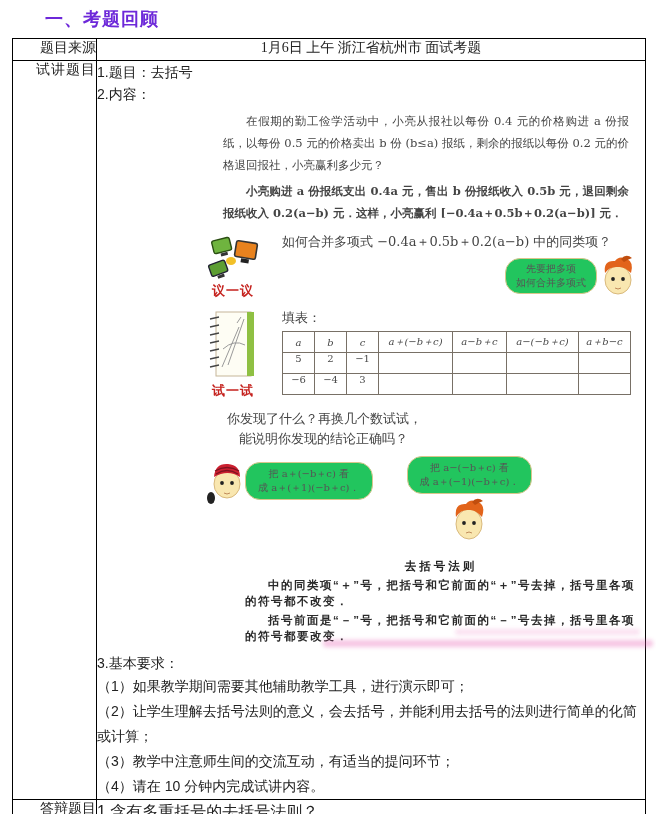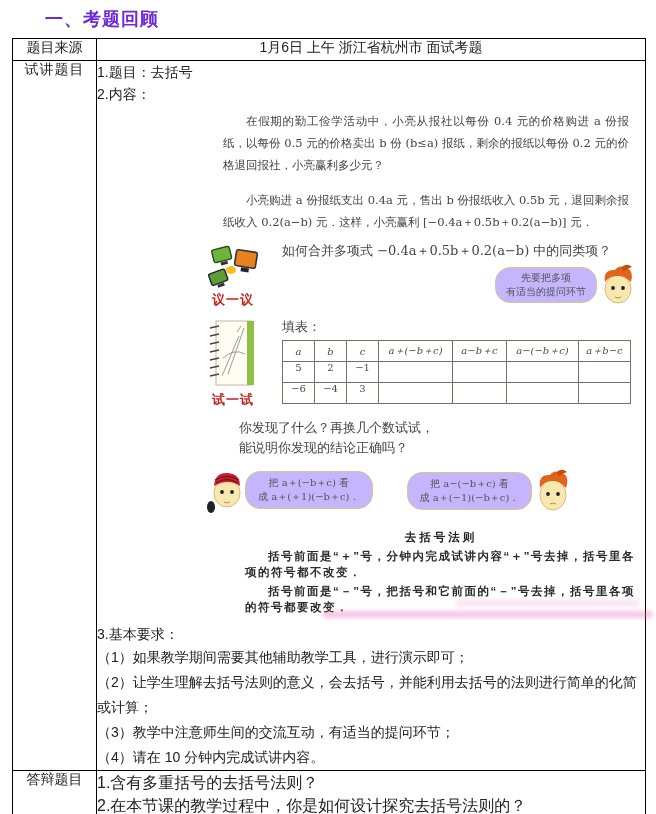--- a/index.html
+++ b/index.html
@@ -11,64 +11,64 @@
   }
   .page-title {
     margin:7px 0 7px 45px; font-size:18px; font-weight:bold; color:#6d28d9;
     letter-spacing:1px;
   }
   table.outer {
     border-collapse:collapse; margin-left:12px; width:634px; table-layout:fixed;
   }
   table.outer td { border:1.6px solid #000; vertical-align:top; padding:0; }
   td.lbl {
-    width:84px; text-align:center; vertical-align:middle;
+    width:84px; text-align:right; vertical-align:middle;
     font-size:14px; color:#222; padding:2px 1px;
   }
-  td.src-cell { text-align:center; font-size:14px; padding:2px 0; height:22px; color:#222; }
+  td.src-cell { text-align:center; font-size:14px; padding:2px 0; height:22px; color:#222;font-family:Liberation Serif, serif; }
   td.content-cell { padding:2px 4px 2px 5px; font-size:14px; }
   .line { line-height:22px; color:#222; }
   .req { font-size:14px; line-height:25px; color:#222; }
   .label3 { margin-top:8px; }
 
   
   .scan {
     margin-left:84px; width:462px; font-family:"DejaVu Serif", serif; color:#3c3c3c;
   }
   .tb-para {
     margin:5px 0 0 42px; width:406px; font-size:11.5px; line-height:22px;
     text-align:justify; text-indent:2em; color:#444;
   }
-  .tb-para.second { margin-top:13px; }
+  .tb-para.second { margin-top:4px;font-weight:bold; }
   .sect { display:flex; margin-top:9px; }
   .icon-block { width:58px; flex:none; text-align:center;margin-left:23px; }
   .red-lbl {
     color:#c5231f; font-weight:bold; font-size:13px;
     font-family:"Liberation Sans", sans-serif; letter-spacing:1px; margin-top:-2px;
   }
   .sect-content { flex:1; margin-left:20px; }
   .tb-q { font-size:13px; line-height:18px; color:#444; }
   .bubble-row { display:flex; justify-content:flex-end; align-items:center; margin:2px 4px 0 0; }
   .bubble {
-    background:#c4b5fd; border:1px solid #d8c68b; border-radius:15px;
+    background:#22c55e; border:1px solid #d8c68b; border-radius:15px;
     padding:3px 10px; font-size:10px; line-height:14px; text-align:center; color:#555;
   }
   table.fill { border-collapse:collapse; margin-top:4px; }
   table.fill th, table.fill td {
     border:1px solid #787066; height:21px; text-align:center;
     font-size:10px; font-weight:normal; color:#4a4a4a; padding:0 2px;
     font-family:"DejaVu Serif", serif;
   }
   table.fill th { font-style:italic; }
-  .disc-line1 { margin:10px 0 0 58px; }
+  .disc-line1 { margin:10px 0 0 46px; }
   .disc-line2 { margin:2px 0 0 58px; }
   .bubble-duo { display:flex; margin:8px 0 0 24px; align-items:flex-start; }
   .duo { display:flex; align-items:center; }
   .duo .bubble { padding:4px 12px; }
-  .duo.right-duo { margin-left:34px; }
+  .duo.right-duo { margin-left:34px;flex-direction:column; }
   .rule { position:relative; margin:13px 0 0 64px; width:392px; font-family:"Liberation Sans", sans-serif; }
   .rule-title { text-align:center; font-weight:bold; font-size:11.5px; color:#222; letter-spacing:3px; }
   .rule-p {
     margin:3px 0 0 0; font-size:11.5px; font-weight:bold; color:#2a2a2a;
     line-height:16px; text-indent:2em; letter-spacing:1.5px;
   }
   .pink-mark { position:absolute; background:#e658b0; border-radius:3px; }
   .pink-mark.p1 { left:78px; bottom:-3px; width:330px; height:7px; opacity:.35; filter:blur(2px); }
   .pink-mark.p2 { left:210px; bottom:9px; width:185px; height:6px; opacity:.18; filter:blur(2px); }
   td.def-cell { padding:2px 4px 3px 5px; }
@@ -114,21 +114,21 @@
               </g>
               <ellipse cx="25" cy="28" rx="5" ry="4" fill="#f2c028"></ellipse>
             </svg>
             <div class="red-lbl">议一议</div>
           </div>
           <div class="sect-content">
             <div class="tb-q">如何合并多项式 −0.4a＋0.5b＋0.2(a−b) 中的同类项？</div>
             <div class="bubble-row">
               <div class="bubble">
                 <div>先要把多项</div>
-                <div>有适当的提问环节</div>
+                <div>如何合并多项式</div>
               </div>
               <svg width="42" height="46" viewBox="0 0 42 46">
                 <ellipse cx="21" cy="27" rx="13" ry="14" fill="#f9e7b0" stroke="#d9b97c" stroke-width="1"></ellipse>
                 <path d="M8 20 Q6 7 18 8 Q22 2 30 6 Q37 9 34 20 Q27 13 21 14 Q13 13 8 20Z" fill="#e2641b"></path>
                 <path d="M24 6 Q29 0 35 5 Q30 7 27 9Z" fill="#c14e0e"></path>
                 <circle cx="16" cy="26" r="1.9" fill="#222"></circle>
                 <circle cx="26" cy="26" r="1.9" fill="#222"></circle>
                 <path d="M18 35 q3 2 6 0" stroke="#c08a5a" stroke-width="1" fill="none"></path>
               </svg>
             </div>
@@ -225,21 +225,21 @@
               <path d="M24 8 Q29 2 35 7 Q30 9 27 11Z" fill="#c14e0e"></path>
               <circle cx="16" cy="29" r="1.9" fill="#222"></circle>
               <circle cx="26" cy="29" r="1.9" fill="#222"></circle>
               <path d="M18 39 q3 -2 6 0" stroke="#c08a5a" stroke-width="1" fill="none"></path>
             </svg>
           </div>
         </div>
 
         <div class="rule">
           <div class="rule-title">去括号法则</div>
-          <p class="rule-p">括号前面是“＋”号，分钟内完成试讲内容“＋”号去掉，括号里各项的符号都不改变．</p>
+          <p class="rule-p">中的同类项“＋”号，把括号和它前面的“＋”号去掉，括号里各项的符号都不改变．</p>
           <p class="rule-p">括号前面是“－”号，把括号和它前面的“－”号去掉，括号里各项的符号都要改变．</p>
           <div class="pink-mark p1"></div>
           <div class="pink-mark p2"></div>
         </div>
       </div>
 
       <div class="line label3">3.基本要求：</div>
       <div class="req">（1）如果教学期间需要其他辅助教学工具，进行演示即可；</div>
       <div class="req">（2）让学生理解去括号法则的意义，会去括号，并能利用去括号的法则进行简单的化简或计算；</div>
       <div class="req">（3）教学中注意师生间的交流互动，有适当的提问环节；</div>

